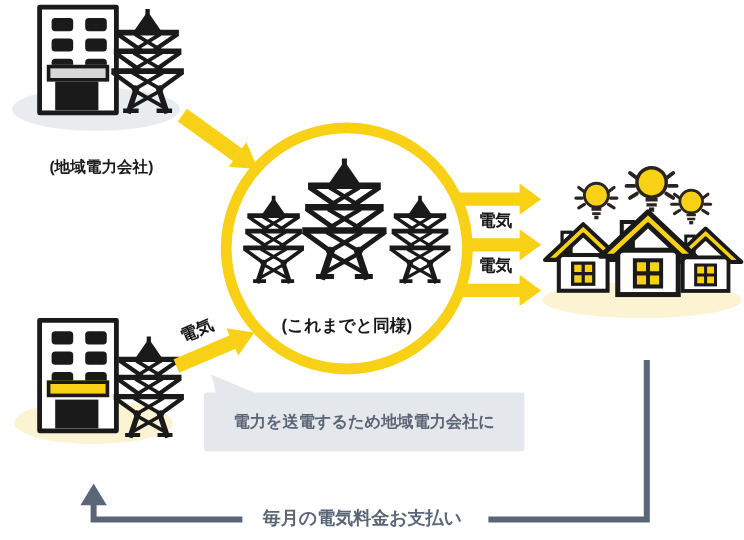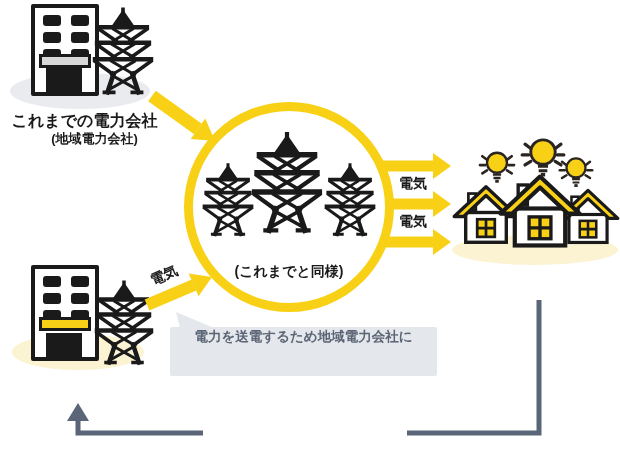--- a/index.html
+++ b/index.html
@@ -28,21 +28,21 @@
   .awning.gray{background:var(--awning-gray);}
   .awning.yellow{background:var(--yellow);}
   .entrance{position:absolute;left:11px;bottom:0;width:36px;height:24px;background:var(--black);}
   #grid-circle{
     position:absolute;left:184px;top:102px;width:210px;height:210px;
     box-sizing:border-box;border:9px solid var(--yellow);border-radius:50%;background:#fff;
   }
   .bubble{
     position:absolute;left:170px;top:327px;width:267px;height:49px;
     background:var(--bubble-bg);border-radius:2px;
-    display:flex;flex-direction:row;justify-content:center;
+    display:flex;flex-direction:column;justify-content:center;
     text-align:center;font-weight:bold;font-size:13.5px;line-height:1.45;
     color:var(--bubble-text);
   }
   svg{display:block;}
   .noptr{pointer-events:none;}
 </style>
 </head>
 <body>
 
 <div id="stage">
@@ -119,22 +119,21 @@
       <div class="win"></div>
         <div class="win"></div>
         <div class="win"></div>
     </div>
     <div class="awning gray" style="bottom:24px"></div>
     <div class="entrance"></div>
   </div>
   <svg class="abs" style="left:92px;top:7px" width="62" height="89" viewBox="0 0 120 170">
       <use href="#pylon"></use>
     </svg>
-  <div class="lbl" style="left:2px;top:112px;width:165px;font-size:16px">これまでの電力会社</div>
-  <div class="lbl" style="left:12px;top:132px;width:165px;font-size:13px">(地域電力会社)</div>
+  <div class="lbl" style="left:2px;top:132px;width:165px;font-size:13px">(地域電力会社)</div>
 
   <div class="ellipse" style="left:12px;top:334px;width:132px;height:36px;background:var(--cream-ellipse)"></div>
   <div class="building" style="left:31px;top:265px;width:68px;height:96px">
     <div class="windows">
       <div class="win"></div>
         <div class="win"></div>
         <div class="win"></div>
       <div class="win"></div>
         <div class="win"></div>
         <div class="win"></div>
@@ -186,14 +185,15 @@
     <g style="stroke:var(--slate)" fill="none" stroke-width="5">
       <path d="M539 300 V433 H407"></path>
       <path d="M203 433 H78 V419"></path>
     </g>
     <polygon points="78,403 67,421 89,421" style="fill:var(--slate)"></polygon>
   </svg>
 
   <div class="lbl" style="left:395px;top:175px;width:36px;font-size:14px">電気</div>
   <div class="lbl" style="left:395px;top:213px;width:36px;font-size:14px">電気</div>
   <div class="lbl" style="left:142px;top:267px;width:44px;font-size:14px;transform:rotate(-24deg)">電気</div>
+  <div class="lbl" style="left:202px;top:424px;width:200px;font-size:15px;color:var(--slate);background:var(--background)">毎月の電気料金お支払い</div>
 
 </div>
 
 </body></html>

